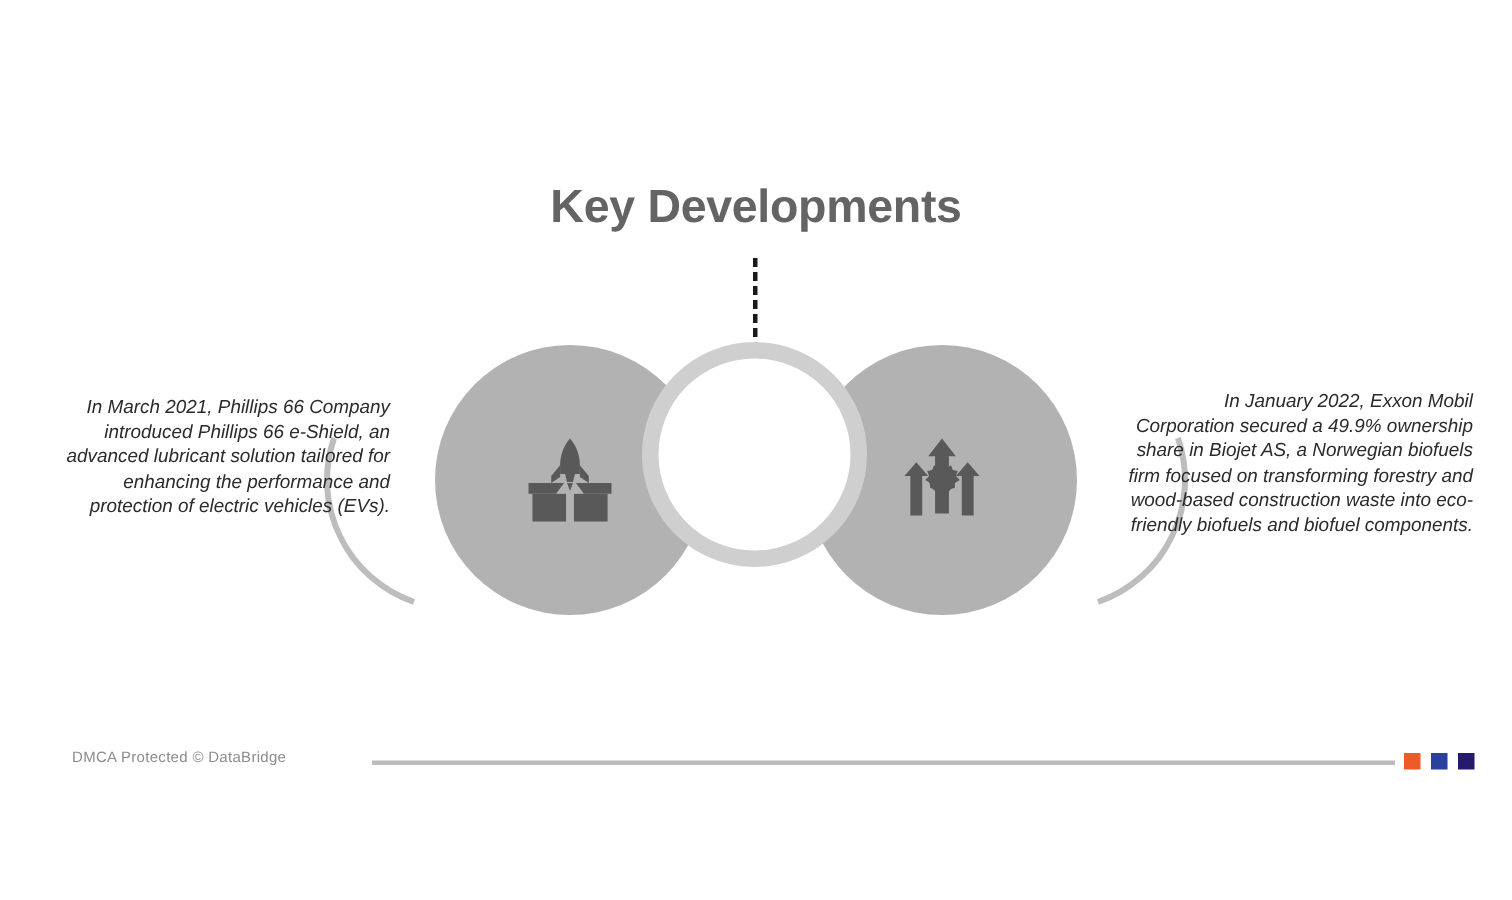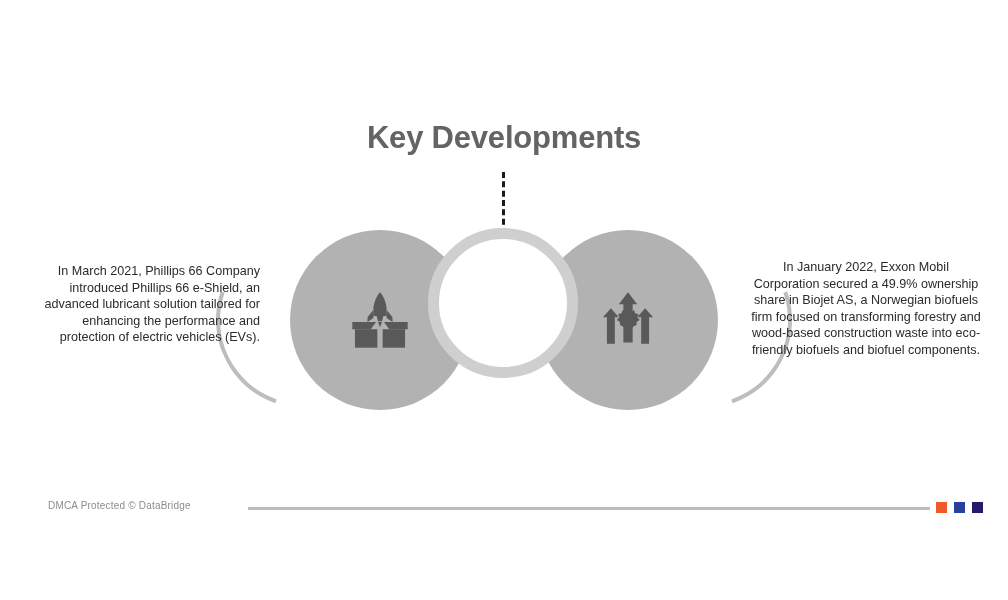--- a/index.html
+++ b/index.html
@@ -110,30 +110,31 @@
     stroke-width: 7;
   }
 
   
   .desc {
     position: absolute;
     font-size: 12.6px;
     line-height: 16.6px;
     color: #2b2b2b;
     width: 232px;
+    font-style: italic;
   }
   .desc-left {
     left: 28px;
     top: 263px;
     text-align: right;
   }
   .desc-right {
     left: 750px;
     top: 259px;
-    text-align: center;
+    text-align: right;
   }
 
   
   .footer {
     position: absolute;
     left: 0;
     bottom: 0;
     width: 1008px;
     height: 56px;
   }

